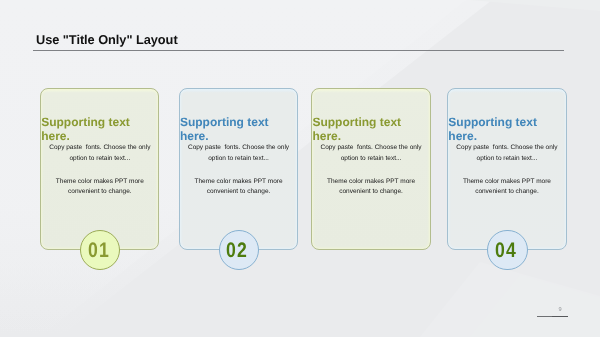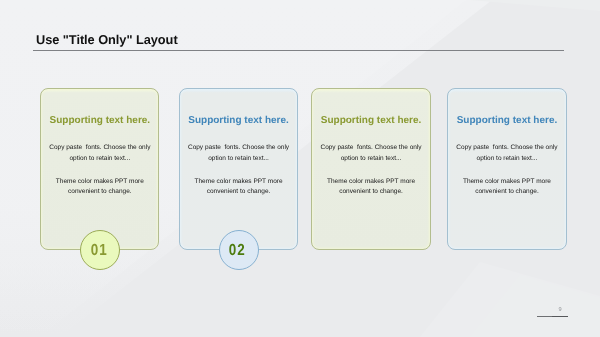--- a/index.html
+++ b/index.html
@@ -5,25 +5,25 @@
   html,body{margin:0;padding:0;}
   *{-webkit-font-smoothing:antialiased;text-rendering:geometricPrecision;}
   .title,.card-title,.card-body,.badge,.pagenum{transform:translateZ(0);}
   body{width:600px;height:337px;overflow:hidden;font-family:"Liberation Sans",sans-serif;background:#eceef0;}
   .slide{position:relative;width:600px;height:337px;overflow:hidden;background:#ebedef;}
   .bg-shape{position:absolute;inset:0;}
   .title{position:absolute;left:36px;top:31.8px;font-size:12.8px;font-weight:bold;color:#121212;letter-spacing:-0.05px;}
   .title-rule{position:absolute;left:33px;top:49.5px;width:531px;height:1.1px;background:#7f8185;}
   .card{position:absolute;top:88.2px;width:119.3px;height:161.5px;border-radius:8px;box-sizing:border-box;border:1px solid #b3bd8e;background:linear-gradient(180deg,#f3f7e1 0%,#eaeee1 2.5%,#e9ede1 40%,#e8ece0 100%);box-shadow:inset 0 0 2.5px 0.8px #f3f8d5;}
   .card.blue{border-color:#a3bfd0;background:linear-gradient(180deg,#e4f0f6 0%,#e8eceb 2.5%,#e8eceb 40%,#e8ecec 100%);box-shadow:inset 0 0 2.5px 0.8px #e6f3fb;}
-  .card-title{position:absolute;left:0;right:0;top:25.5px;text-align:center;font-size:10px;font-weight:bold;color:#8a9a32;}
+  .card-title{position:absolute;left:0;right:0;top:25.5px;text-align:left;font-size:12px;font-weight:bold;color:#8a9a32;}
   .card.blue .card-title{color:#4186ba;}
   .card-body{position:absolute;left:7px;right:7px;top:54px;text-align:center;font-size:6.5px;color:#151515;line-height:10.4px;}
   .card-body p{margin:0 0 12.6px 0;white-space:pre-wrap;}
-  .badge{position:absolute;width:38.2px;height:38.2px;border-radius:50%;border:1px solid #9aaa56;background:#eaf9bd;display:flex;align-items:center;justify-content:center;font-size:16px;font-weight:bold;color:#8a9a32;}
+  .badge{position:absolute;width:38.2px;height:38.2px;border-radius:50%;border:1px solid #9aaa56;background:#eaf9bd;display:flex;align-items:center;justify-content:center;font-size:21px;font-weight:bold;color:#8a9a32;}
   .badge span{display:inline-block;position:relative;top:0.8px;transform:scaleX(0.84) translateZ(0);transform-origin:center;letter-spacing:1.4px;margin-right:1.4px;left:-0.5px;}
   .badge.blue{border-color:#86b0d0;background:#dde9f5;color:#4d7c0f;}
   .pagenum{position:absolute;left:553px;top:307.2px;width:14px;text-align:center;font-size:5.6px;color:#8e9093;}
   .pagerule{position:absolute;left:536.5px;top:316.2px;width:31px;height:1.2px;background:linear-gradient(90deg,#6e7073 0%,#6e7073 49%,#56585b 49%,#56585b 100%);}
 </style>
 </head>
 <body>
 
 <div class="slide">
   <svg class="bg-shape" width="600" height="337" viewBox="0 0 600 337">
@@ -79,16 +79,19 @@
     </div>
   </div>
 
   <div class="card blue" style="left:447.3px">
     <div class="card-title">Supporting text here.</div>
     <div class="card-body">
       <p>Copy paste  fonts. Choose the only option to retain text...</p>
       <p>Theme color makes PPT more convenient to change.</p>
     </div>
   </div>
+  <div class="badge blue" style="left:487.4px;top:230.3px">
+      <span>04</span>
+    </div>
 
   <div class="pagenum">9</div>
   <div class="pagerule"></div>
 </div>
 
 </body></html>

